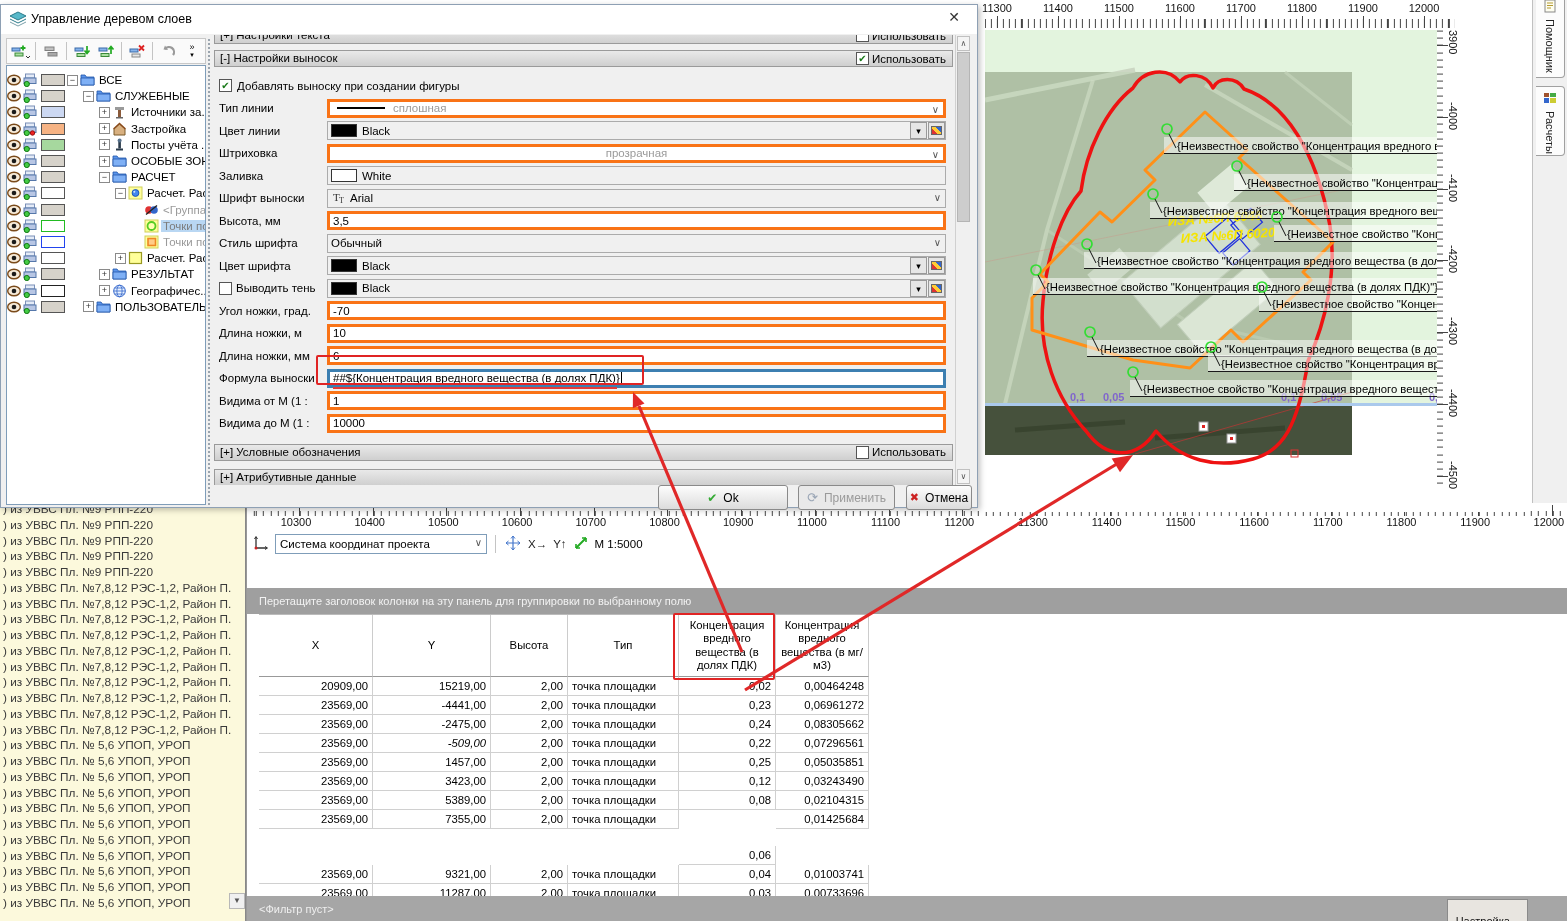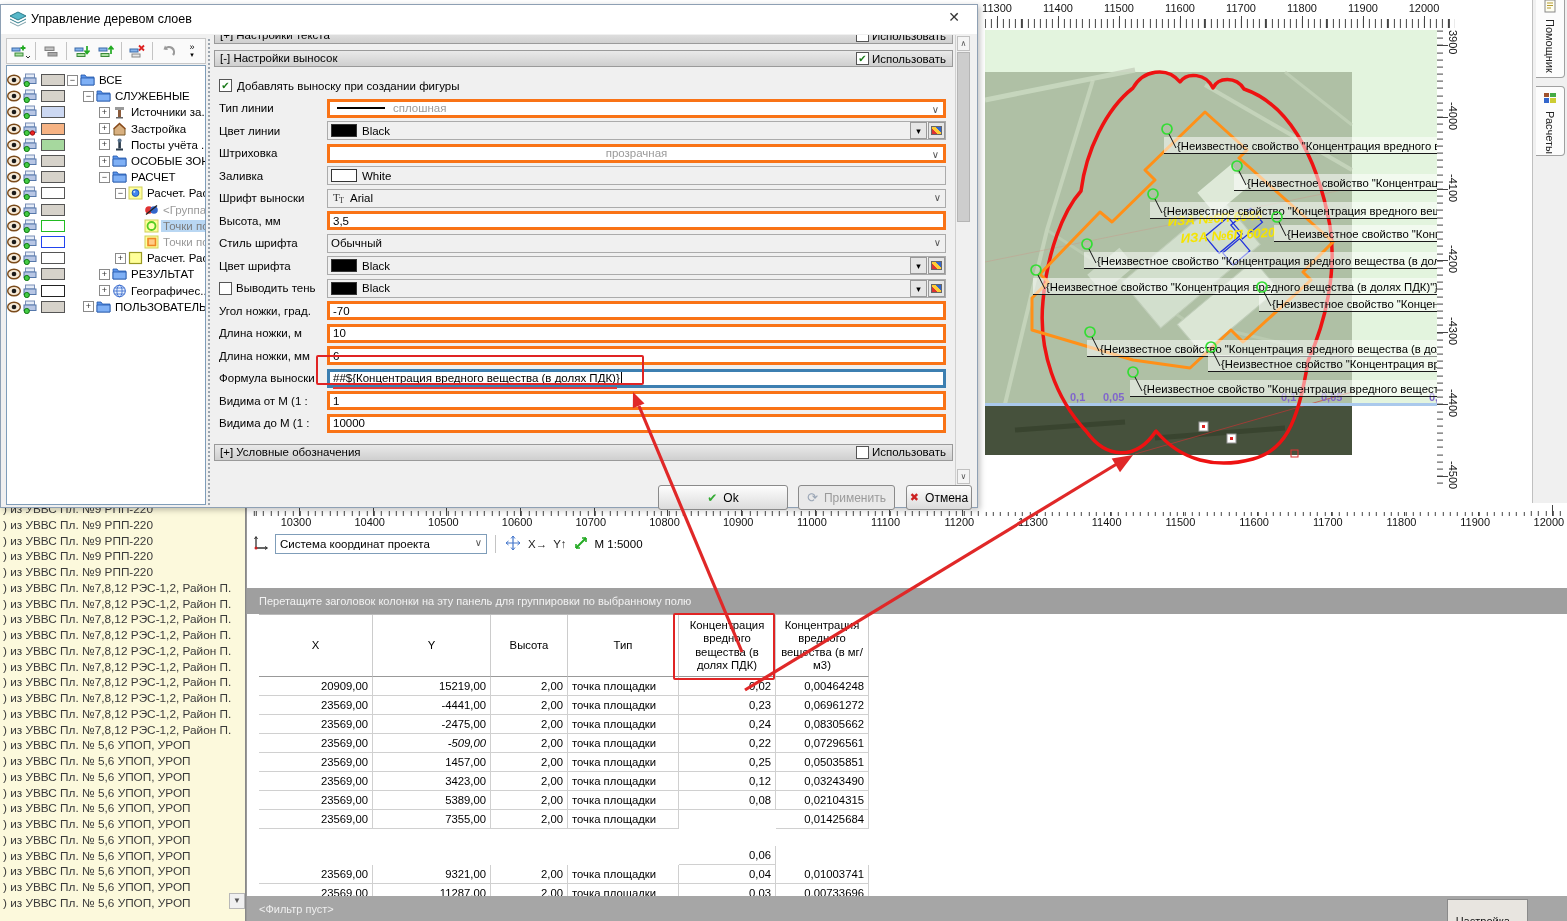--- a/index.html
+++ b/index.html
@@ -976,20 +976,21 @@
             <span>Видима до М (1 :</span>
           </div>
           <div class="ffield white">
             <span>10000</span>
           </div>
         </div>
         <div class="sec-hdr" style="margin-top: 10px;"><span>[+] Условные обозначения</span><span class="sec-use">
             <span class="cb"></span>
             <span>Использовать</span>
           </span></div>
+        <div class="sec-hdr" style="margin-top: 8px;"><span>[+] Атрибутивные данные</span></div>
       </div>
 
     <div id="set-scroll" class="abs">
       <div class="scr-btn" style="top:1px;">∧</div>
       <div id="set-thumb"></div>
       <div class="scr-btn" style="bottom:1px;">∨</div>
     </div>
 
     <div class="dbtn" style="left:657px;width:130px;">
       <span style="color:#33aa33;font-size:12px;">✔</span>

